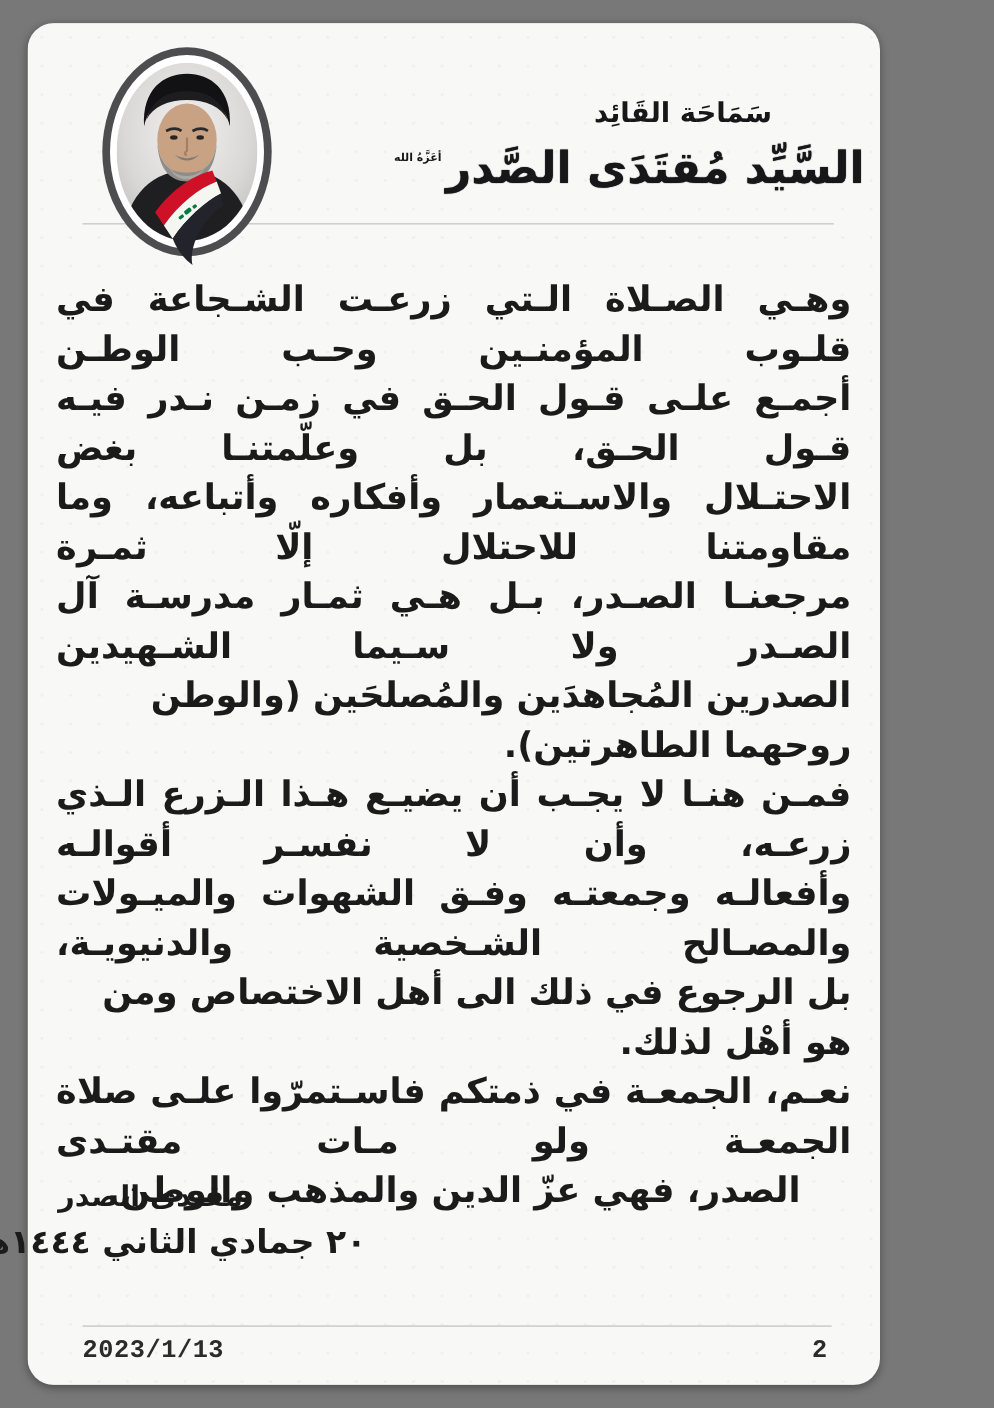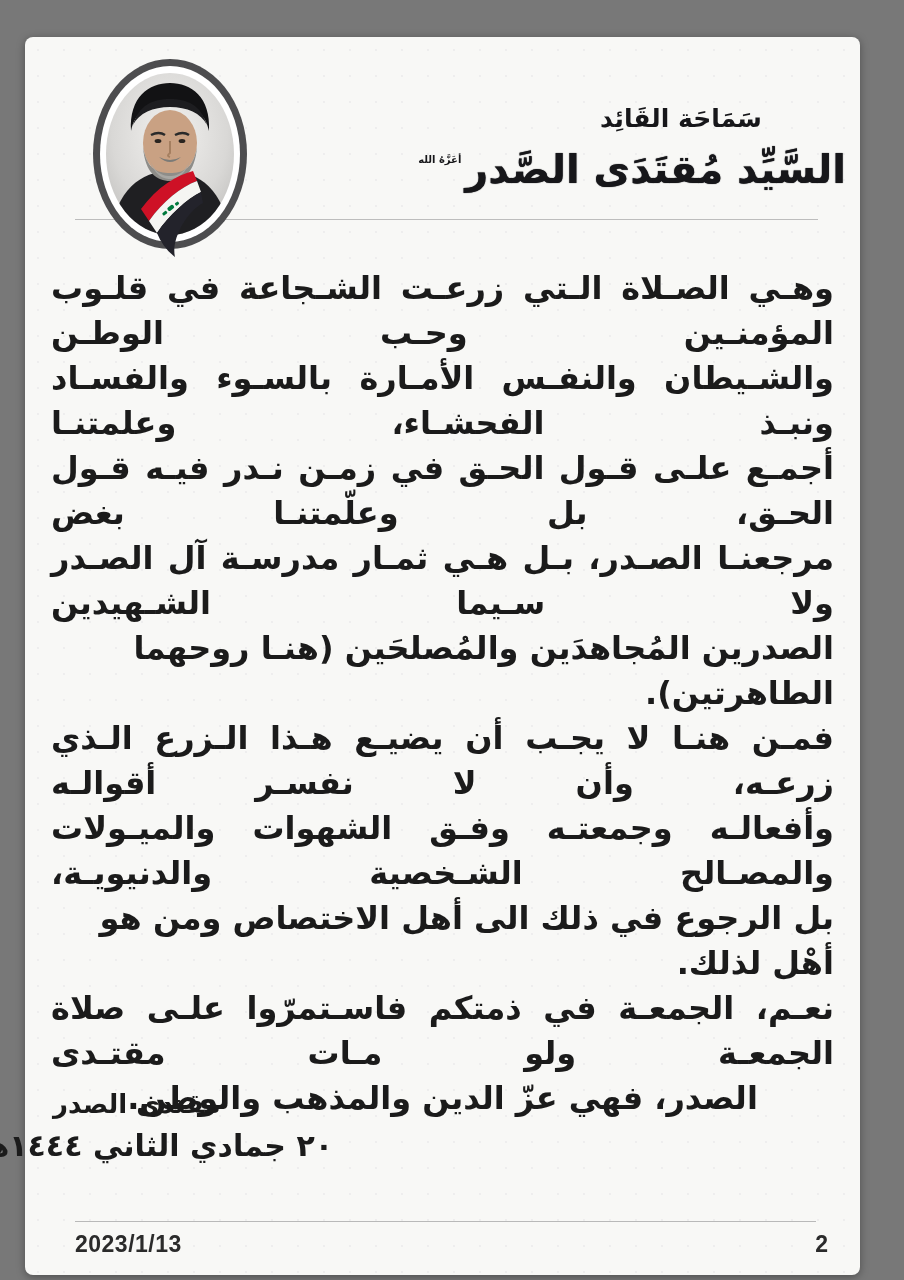--- a/index.html
+++ b/index.html
@@ -5,27 +5,26 @@
   html,body{margin:0;padding:0;}
   body{
     width:904px;height:1280px;
     background:#787878;
     font-family:"DejaVu Sans",sans-serif;
     position:relative;
     overflow:hidden;
   }
   .card{
     position:absolute;left:25px;top:21px;
-    width:835px;height:1238px;
+    width:775px;height:1238px;
     background:#f8f8f6;
-    border-radius:8px;
+    border-radius:24px;
     box-shadow:0 2px 8px rgba(0,0,0,.35);
     background-image:radial-gradient(rgba(120,110,130,.07) 1.2px, transparent 1.3px);
     background-size:26px 26px;
-    margin-top:16px;
   }
   
   .portrait{
     position:absolute;left:68px;top:22px;
     width:154px;height:190px;
     z-index:3;
   }
   .portrait svg{overflow:visible;display:block;}
   .callig{
     position:absolute;top:66px;right:14px;
@@ -68,23 +67,23 @@
     direction:rtl;text-align:left;color:#1b1b1b;
   }
   .sig-name{font-size:26px;font-weight:bold;line-height:42px;}
   .sig-date{font-size:30px;font-weight:bold;line-height:42px;white-space:nowrap;}
   
   .frule{
     position:absolute;top:1184px;left:50px;right:44px;height:0;
     border-top:1.5px solid #b9b9b9;
   }
   .footer-row{
-    position:absolute;top:1194px;left:50px;right:32px;
+    position:absolute;top:1194px;left:50px;right:48px;
     display:flex;justify-content:space-between;
-    font-family:Liberation Sans, sans-serif;
+    font-family:Liberation Mono, monospace;
     color:#2b2b2b;
   }
   .f-date{font-size:23px;font-weight:bold;letter-spacing:.5px;}
   .f-page{font-size:23px;font-weight:bold;}
 </style>
 </head>
 <body>
 
 <div class="card">
 
@@ -145,24 +144,24 @@
   <div class="callig">
     <div class="honorific">سَمَاحَة القَائِد</div>
     <div class="bigname"><span>السَّيِّد مُقتَدَى الصَّدر</span><span class="blessing">أعَزَّهُ الله</span></div>
   </div>
 
   <div class="hrule"></div>
 
   <div class="letter-body">
     <div>
         <div class="bline justify" dir="rtl">وهـي الصـلاة الـتي زرعـت الشـجاعة في قلـوب المؤمنـين وحـب الوطـن</div>
-        <div class="bline justify" dir="rtl">والشـيطان والنفـس الأمـارة بالسـوء والفسـاد ونبـذ الفحشـاء، وعلمتنـا</div>
         <div class="bline justify" dir="rtl">أجمـع علـى قـول الحـق في زمـن نـدر فيـه قـول الحـق، بل وعلّمتنـا بغض</div>
+        <div class="bline justify" dir="rtl">الاحتـلال والاسـتعمار وأفكاره وأتباعه، وما مقاومتنا للاحتلال إلّا ثمـرة</div>
         <div class="bline justify" dir="rtl">مرجعنـا الصـدر، بـل هـي ثمـار مدرسـة آل الصـدر ولا سـيما الشـهيدين</div>
-        <div class="bline right" dir="rtl">الصدرين المُجاهدَين والمُصلحَين (هنـا روحهما الطاهرتين).</div>
+        <div class="bline right" dir="rtl">الصدرين المُجاهدَين والمُصلحَين (والوطن روحهما الطاهرتين).</div>
         <div class="bline justify" dir="rtl">فمـن هنـا لا يجـب أن يضيـع هـذا الـزرع الـذي زرعـه، وأن لا نفسـر أقوالـه</div>
         <div class="bline justify" dir="rtl">وأفعالـه وجمعتـه وفـق الشهوات والميـولات والمصـالح الشـخصية والدنيويـة،</div>
         <div class="bline right" dir="rtl">بل الرجوع في ذلك الى أهل الاختصاص ومن هو أهْل لذلك.</div>
         <div class="bline justify" dir="rtl">نعـم، الجمعـة في ذمتكم فاسـتمرّوا علـى صلاة الجمعـة ولو مـات مقتـدى</div>
         <div class="bline center" dir="rtl">الصدر، فهي عزّ الدين والمذهب والوطن.</div>
       </div>
 
   </div>
 
   <div class="signature">

